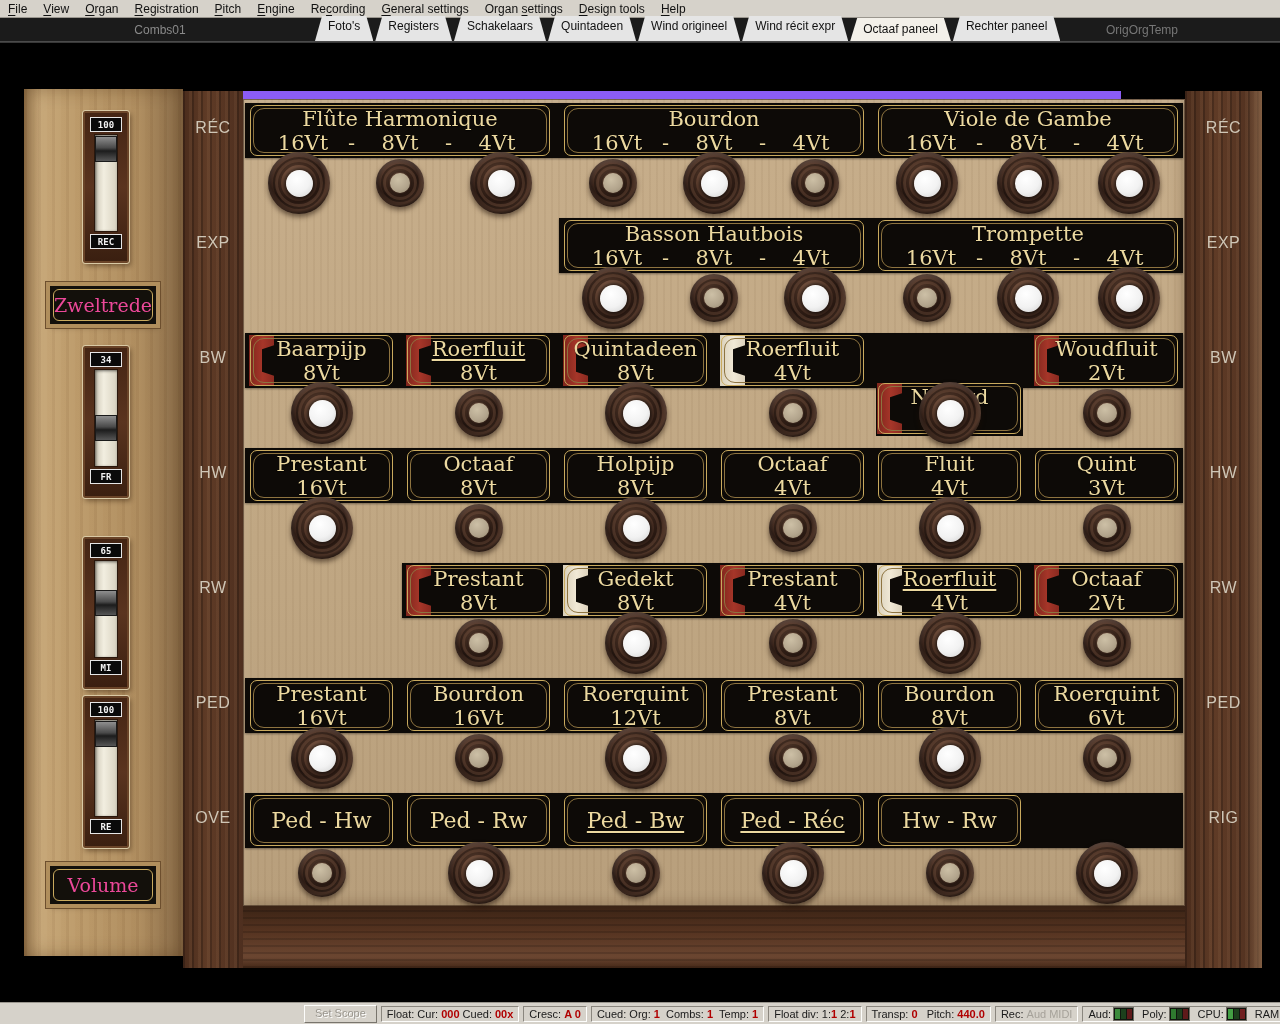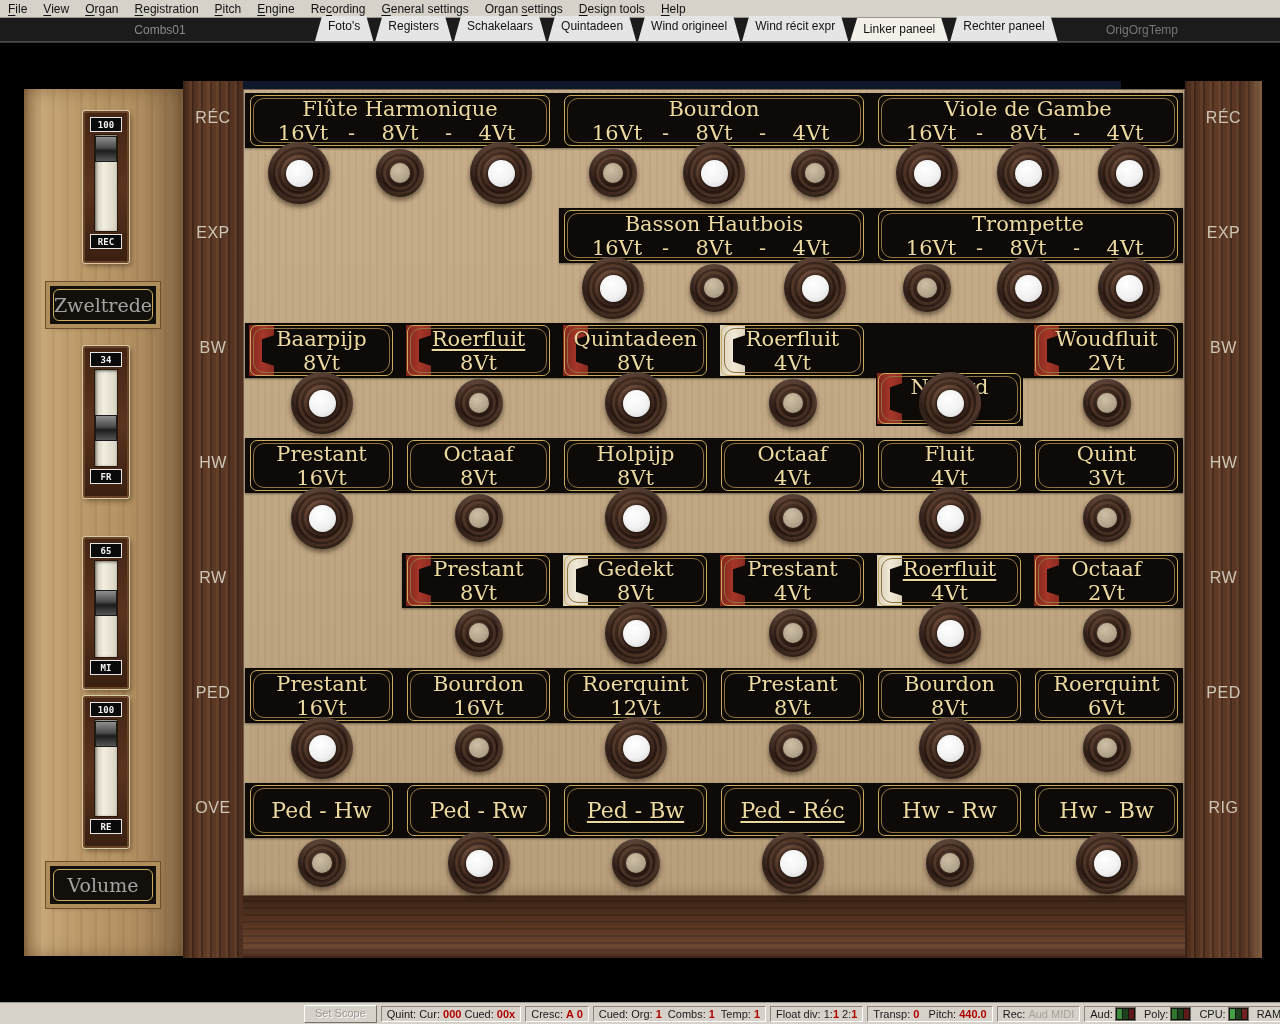--- a/index.html
+++ b/index.html
@@ -43,28 +43,28 @@
     background:linear-gradient(90deg,#cfc9b8,#f2eee0 40%,#d8d2c0);
     box-shadow:inset 1px 1px 3px rgba(0,0,0,.55),0 0 0 1px #2a170c;}
   .sl-grip{position:absolute;left:0;width:100%;height:26px;
     background:linear-gradient(180deg,#8f8f8f,#4a4a4a 45%,#1c1c1c 58%,#565656);
     border:1px solid #1a1a1a;box-sizing:border-box;}
 
   .name-plate{position:absolute;left:26px;width:106px;height:38px;background:#13100b;
     box-shadow:0 0 0 4px #b08e5c,0 0 0 5px #6d4f2e,2px 3px 5px rgba(30,15,5,.5);
     display:flex;align-items:center;justify-content:center;}
   .name-plate::before{content:"";position:absolute;inset:3px;border:1px solid #c9aa5e;border-radius:6px;pointer-events:none;}
-  .np-text{font-family:"DejaVu Serif",serif;font-size:19px;color:#a3a3a3;}
+  .np-text{font-family:"DejaVu Serif",serif;font-size:19px;color:#ec4899;}
 
   .brand{position:absolute;left:0;top:820px;width:100%;text-align:center;
     font-family:"DejaVu Serif",serif;font-weight:bold;font-size:30px;letter-spacing:1px;color:#8e7c5c;
     text-shadow:1px 1px 0 #e3d1a8,2px 2px 2px rgba(60,35,10,.35);}
 
   
-  .frame{position:absolute;left:183px;top:38px;width:938px;height:877px;background:#0f172a;}
+  .frame{position:absolute;left:183px;top:48px;width:938px;height:877px;background:#8b5cf6;}
   .post{position:absolute;top:0;height:100%;
     background:
       repeating-linear-gradient(90deg,rgba(0,0,0,.22) 0 2px,rgba(0,0,0,0) 2px 6px,rgba(255,200,150,.06) 6px 9px),
       linear-gradient(90deg,#4a2c1c,#5f3b26 40%,#4e2f1f);}
   .post-left{left:0;width:60px;}
   .post-right{left:1002px;width:77px;}
   .post-right::after{content:"";position:absolute;right:0;top:0;width:16px;height:100%;
     background:linear-gradient(90deg,rgba(0,0,0,0),#8a6649);opacity:.85;}
   .rail-bottom{position:absolute;left:60px;top:815px;width:942px;height:62px;
     background:
@@ -146,21 +146,21 @@
 
   <div class="tab-bar">
     <span class="session-label">Combs01</span>
     <div class="tabs" id="tabs">
         <div class="tab">Foto's</div>
         <div class="tab">Registers</div>
         <div class="tab">Schakelaars</div>
         <div class="tab">Quintadeen</div>
         <div class="tab">Wind origineel</div>
         <div class="tab">Wind récit expr</div>
-        <div class="tab active">Linker paneel</div>
+        <div class="tab active">Octaaf paneel</div>
         <div class="tab">Rechter paneel</div>
       </div>
     <span class="template-label">OrigOrgTemp</span>
   </div>
 
   <div class="main">
     <div class="sidebar" id="sidebar">
       <div class="name-plate" style="top:197px">
         <span class="np-text">Zweltrede</span>
       </div>
@@ -485,44 +485,39 @@
               <div class="p-name ul">Ped - Réc</div>
             </div>
           </div>
           <div class="knob on" style="height: 62px; width: 62px; left: 519px; top: 743px;"></div>
           <div class="plate coupler" style="top: 694px; left: 633px; width: 147px;">
             <div class="plate-inner">
               <div class="p-name">Hw - Rw</div>
             </div>
           </div>
           <div class="knob off" style="height: 48px; width: 48px; left: 683px; top: 750px;"></div>
-          <div class="plate coupler" style="top: 694px; left: 790px; width: 147px;">
-            <div class="plate-inner">
-              <div class="p-name">Hw - Bw</div>
-            </div>
-          </div>
           <div class="knob on" style="height: 62px; width: 62px; left: 833px; top: 743px;"></div>
         </div>
       <div class="post post-right" id="rightPost">
           <div class="row-label" style="top: 28px;">RÉC</div>
           <div class="row-label" style="top: 143px;">EXP</div>
           <div class="row-label" style="top: 258px;">BW</div>
           <div class="row-label" style="top: 373px;">HW</div>
           <div class="row-label" style="top: 488px;">RW</div>
           <div class="row-label" style="top: 603px;">PED</div>
           <div class="row-label" style="top: 718px;">RIG</div>
         </div>
       <div class="rail-bottom"></div>
     </div>
   </div>
 
   <div class="status-bar" id="statusBar">
       <div class="sb-spacer"></div>
       <div class="sb-btn disabled">Set Scope</div>
-      <div class="sb-box"><span class="t-k">Quint: Cur: </span><span class="t-r">000</span><span class="t-k"> Cued: </span><span class="t-r">00x</span></div>
+      <div class="sb-box"><span class="t-k">Float: Cur: </span><span class="t-r">000</span><span class="t-k"> Cued: </span><span class="t-r">00x</span></div>
       <div class="sb-box"><span class="t-k">Cresc: </span><span class="t-r">A 0</span></div>
       <div class="sb-box"><span class="t-k">Cued: Org: </span><span class="t-r">1</span><span class="t-k">  Combs: </span><span class="t-r">1</span><span class="t-k">  Temp: </span><span class="t-r">1</span></div>
       <div class="sb-box"><span class="t-k">Float div: 1:</span><span class="t-r">1</span><span class="t-k"> 2:</span><span class="t-r">1</span></div>
       <div class="sb-box"><span class="t-k">Transp: </span><span class="t-r">0</span><span class="t-k">   Pitch: </span><span class="t-r">440.0</span></div>
       <div class="sb-box"><span class="t-k">Rec: </span><span class="t-g">Aud </span><span class="t-g">MIDI</span></div>
       <div class="sb-box"><span class="t-k">Aud:</span><span class="meter"><i style="background: rgb(60, 138, 60);"></i><i style="background: rgb(28, 64, 28);"></i><i style="background: rgb(94, 26, 26);"></i></span><span class="t-k">Poly:</span><span class="meter"><i style="background: rgb(47, 122, 47);"></i><i style="background: rgb(28, 64, 28);"></i><i style="background: rgb(94, 26, 26);"></i></span><span class="t-k">CPU:</span><span class="meter"><i style="background: rgb(68, 160, 68);"></i><i style="background: rgb(28, 64, 28);"></i><i style="background: rgb(112, 32, 32);"></i></span><span class="t-k">RAM:</span></div>
     </div>
 </div>
 
 </body></html>

